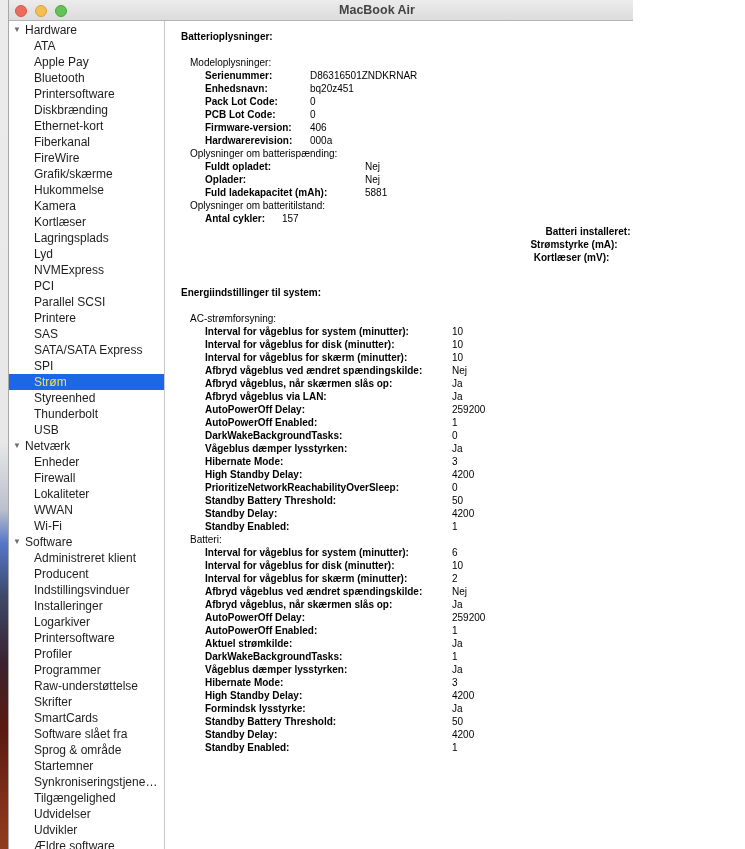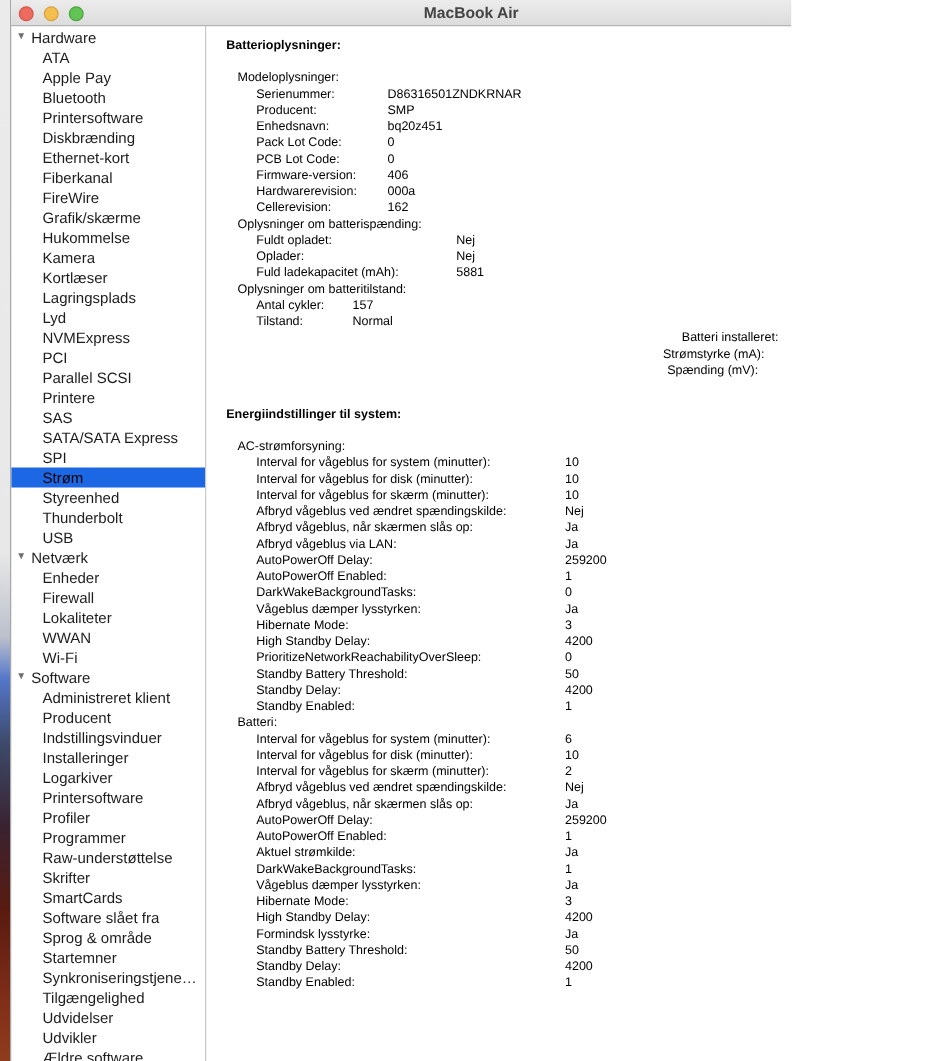--- a/index.html
+++ b/index.html
@@ -22,30 +22,30 @@
   .tl.yellow{background:var(--tl-yellow);border:1px solid #d9a13d;}
   .tl.green{background:var(--tl-green);border:1px solid #4da33f;}
   .title{flex:1;text-align:center;font-size:12.5px;font-weight:bold;color:#444;}
   
   .winbody{flex:1;display:flex;min-height:0;}
   .sidebar{width:156px;flex:0 0 156px;border-right:1px solid #c9c9c9;overflow:hidden;padding-top:1px;}
   .s-row{height:16px;line-height:16px;font-size:12px;color:#1d1d1d;white-space:nowrap;overflow:hidden;}
   .s-group{padding-left:4px;display:flex;align-items:center;}
   .tri{display:inline-block;width:12px;font-size:8px;color:#6e6e6e;transform:translateY(-0.5px);}
   .s-item{padding-left:25px;}
-  .s-item.selected{background:var(--sel);color:#000000;}
+  .s-item.selected{background:var(--sel);color:#fde047;}
   
   .content{flex:1;overflow:hidden;padding:9px 6px 0 16px;font-size:10px;color:#000;}
   .sec-title{font-weight:bold;line-height:13px;margin-bottom:13px;}
   .section + .section{margin-top:22px;}
   .section:last-child{margin-top:14px;}
   .g-label{line-height:13px;padding-left:9px;white-space:nowrap;}
   .row{display:flex;line-height:13px;padding-left:24px;white-space:nowrap;}
   .g-status .row,.g-hw .row{padding-left:9px;justify-content:flex-end;}
-  .lbl{flex:0 0 auto;}
+  .lbl{flex:0 0 auto;font-weight:bold;}
   .val{flex:0 0 auto;}
   .g-model  .lbl{width:105px;}
   .g-charge .lbl{width:160px;}
   .g-health .lbl{width:77px;}
   .g-status .lbl{width:183px;}
   .g-ac .lbl,.g-bat .lbl{width:247px;}
   .g-hw .lbl{width:90px;}
 </style>
 </head>
 <body>
@@ -128,47 +128,39 @@
       <div class="content" id="content">
           <div class="section">
             <div class="sec-title">Batterioplysninger:</div>
             <div class="group g-model">
               <div class="g-label">Modeloplysninger:</div>
               <div class="row">
                 <span class="lbl">Serienummer:</span>
                 <span class="val">D86316501ZNDKRNAR</span>
               </div>
               <div class="row">
-                <span class="lbl">Producent:</span>
-                <span class="val">SMP</span>
-              </div>
-              <div class="row">
                 <span class="lbl">Enhedsnavn:</span>
                 <span class="val">bq20z451</span>
               </div>
               <div class="row">
                 <span class="lbl">Pack Lot Code:</span>
                 <span class="val">0</span>
               </div>
               <div class="row">
                 <span class="lbl">PCB Lot Code:</span>
                 <span class="val">0</span>
               </div>
               <div class="row">
                 <span class="lbl">Firmware-version:</span>
                 <span class="val">406</span>
               </div>
               <div class="row">
                 <span class="lbl">Hardwarerevision:</span>
                 <span class="val">000a</span>
               </div>
-              <div class="row">
-                <span class="lbl">Cellerevision:</span>
-                <span class="val">162</span>
-              </div>
             </div>
             <div class="group g-charge">
               <div class="g-label">Oplysninger om batterispænding:</div>
               <div class="row">
                 <span class="lbl">Fuldt opladet:</span>
                 <span class="val">Nej</span>
               </div>
               <div class="row">
                 <span class="lbl">Oplader:</span>
                 <span class="val">Nej</span>
@@ -177,36 +169,32 @@
                 <span class="lbl">Fuld ladekapacitet (mAh):</span>
                 <span class="val">5881</span>
               </div>
             </div>
             <div class="group g-health">
               <div class="g-label">Oplysninger om batteritilstand:</div>
               <div class="row">
                 <span class="lbl">Antal cykler:</span>
                 <span class="val">157</span>
               </div>
-              <div class="row">
-                <span class="lbl">Tilstand:</span>
-                <span class="val">Normal</span>
-              </div>
             </div>
             <div class="group g-status">
               <div class="row">
                 <span class="lbl">Batteri installeret:</span>
                 <span class="val">Ja</span>
               </div>
               <div class="row">
                 <span class="lbl">Strømstyrke (mA):</span>
                 <span class="val">-3693</span>
               </div>
               <div class="row">
-                <span class="lbl">Spænding (mV):</span>
+                <span class="lbl">Kortlæser (mV):</span>
                 <span class="val">7588</span>
               </div>
             </div>
           </div>
           <div class="section">
             <div class="sec-title">Energiindstillinger til system:</div>
             <div class="group g-ac">
               <div class="g-label">AC-strømforsyning:</div>
               <div class="row">
                 <span class="lbl">Interval for vågeblus for system (minutter):</span>

